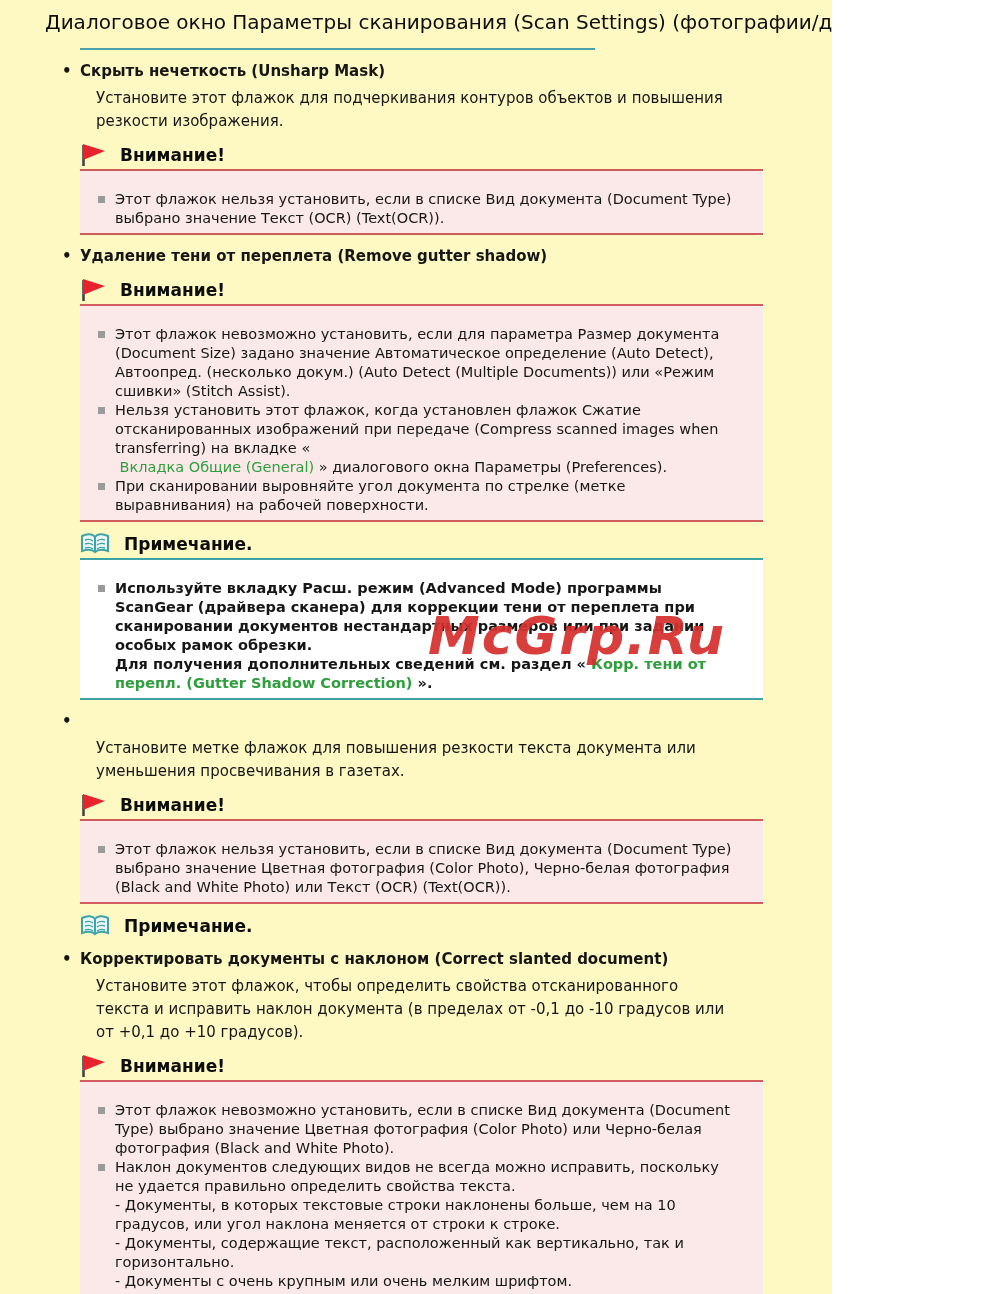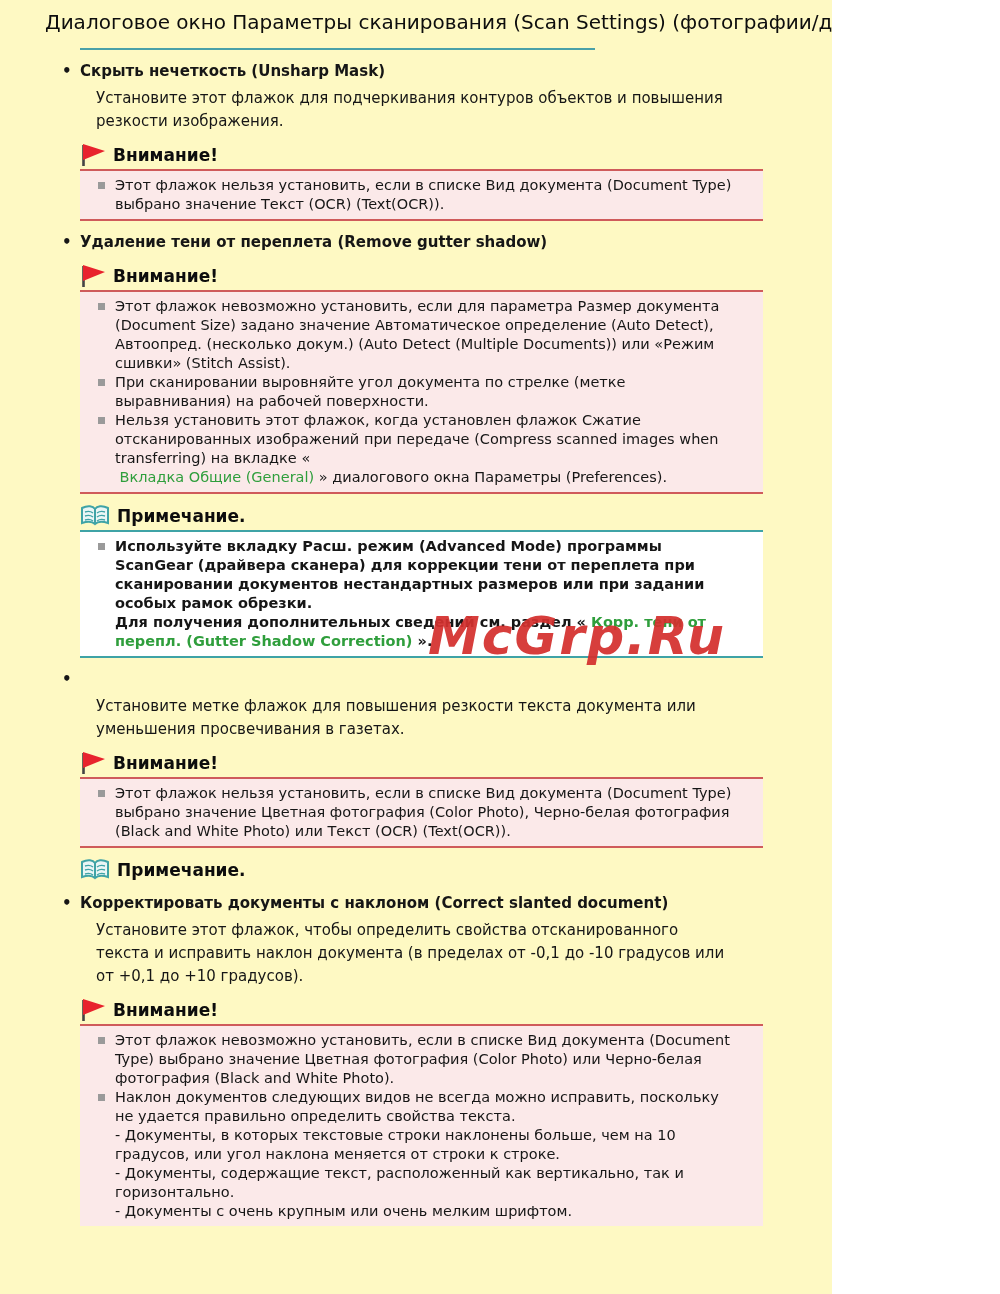--- a/index.html
+++ b/index.html
@@ -17,23 +17,23 @@
   .doc-header .title{white-space:nowrap;}
   .doc-header .pageinfo{white-space:nowrap; margin-left:12px;}
   .top-divider{margin:12px 237px 0 80px; border-top:2px solid var(--divider-teal); height:0;}
 
   .content{padding:0 0 0 60px;}
   .section{margin-top:10px;}
   .sec-head{display:flex; align-items:flex-start; font-weight:bold; font-size:15px; line-height:23px;}
   .sec-bullet{width:20px; flex:none; font-size:15px; text-align:left; padding-left:2px;}
   .sec-body{margin:4px 0 0 36px; max-width:640px; font-size:15px; line-height:23px; white-space:pre-wrap;}
 
-  .box-header{display:flex; align-items:center; gap:7px; margin:10px 0 2px 20px; height:24px;}
+  .box-header{display:flex; align-items:center; gap:14px; margin:10px 0 2px 20px; height:24px;}
   .box-header .box-label{font-weight:bold; font-size:17px; color:#0d0d0d;}
-  .box{margin-left:20px; width:683px; padding:5px 14px 5px 10px;}
+  .box{margin-left:20px; width:683px; padding:19px 14px 5px 10px;}
   .warning-box{background:var(--warning-bg);
     border-top:2px solid var(--warning-border); border-bottom:2px solid var(--warning-border);}
   .note-box{background:#fff;
     border-top:2px solid var(--note-border); border-bottom:2px solid var(--note-border);font-weight:bold;}
   .box:last-child{margin-bottom:0;}
   .box-item{display:flex; align-items:flex-start;}
   .item-marker{width:7px; height:7px; background:var(--marker-gray); flex:none; margin:6px 10px 0 8px;}
   .item-text{font-size:14.5px; line-height:19px; max-width:625px; white-space:pre-wrap;}
   .item-text span{white-space:pre-wrap;}
   a.inline-link{color:var(--link-green); text-decoration:none; cursor:pointer;}
@@ -87,26 +87,26 @@
           </svg>
           <span class="box-label">Внимание!</span>
         </div>
         <div class="box warning-box">
           <div class="box-item">
             <span class="item-marker"></span>
             <div class="item-text"><span>Этот флажок невозможно установить, если для параметра Размер документа (Document Size) задано значение Автоматическое определение (Auto Detect), Автоопред. (несколько докум.) (Auto Detect (Multiple Documents)) или «Режим сшивки» (Stitch Assist).</span></div>
           </div>
           <div class="box-item">
             <span class="item-marker"></span>
-            <div class="item-text"><span>При сканировании выровняйте угол документа по стрелке (метке выравнивания) на рабочей поверхности.</span></div>
+            <div class="item-text"><span>Нельзя установить этот флажок, когда установлен флажок Сжатие отсканированных изображений при передаче (Compress scanned images when transferring) на вкладке «
+ </span><a href="#" class="inline-link">Вкладка Общие (General)</a><span> » диалогового окна Параметры (Preferences).</span></div>
           </div>
           <div class="box-item">
             <span class="item-marker"></span>
-            <div class="item-text"><span>Нельзя установить этот флажок, когда установлен флажок Сжатие отсканированных изображений при передаче (Compress scanned images when transferring) на вкладке «
- </span><a href="#" class="inline-link">Вкладка Общие (General)</a><span> » диалогового окна Параметры (Preferences).</span></div>
+            <div class="item-text"><span>При сканировании выровняйте угол документа по стрелке (метке выравнивания) на рабочей поверхности.</span></div>
           </div>
         </div>
         <div class="box-header">
           <svg width="30" height="24" viewBox="0 0 30 24" class="icon">
             <path d="M2 4 C8 1,13 2,15 5 C17 2,22 1,28 4 L28 19 C22 17,17 18,15 20 C13 18,8 17,2 19 Z" fill="#eaf6f5" stroke="var(--book-teal)" stroke-width="2"></path>
             <line x1="15" y1="5" x2="15" y2="20" stroke="var(--book-teal)" stroke-width="2"></line>
             <path d="M5 8 C8 7,11 7.5,13 9 M5 12 C8 11,11 11.5,13 13 M5 16 C8 15,11 15.5,13 17" stroke="var(--book-teal)" stroke-width="1.4" fill="none"></path>
             <path d="M17 9 C19 7.5,22 7,25 8 M17 13 C19 11.5,22 11,25 12 M17 17 C19 15.5,22 15,25 16" stroke="var(--book-teal)" stroke-width="1.4" fill="none"></path>
           </svg>
           <span class="box-label">Примечание.</span>

